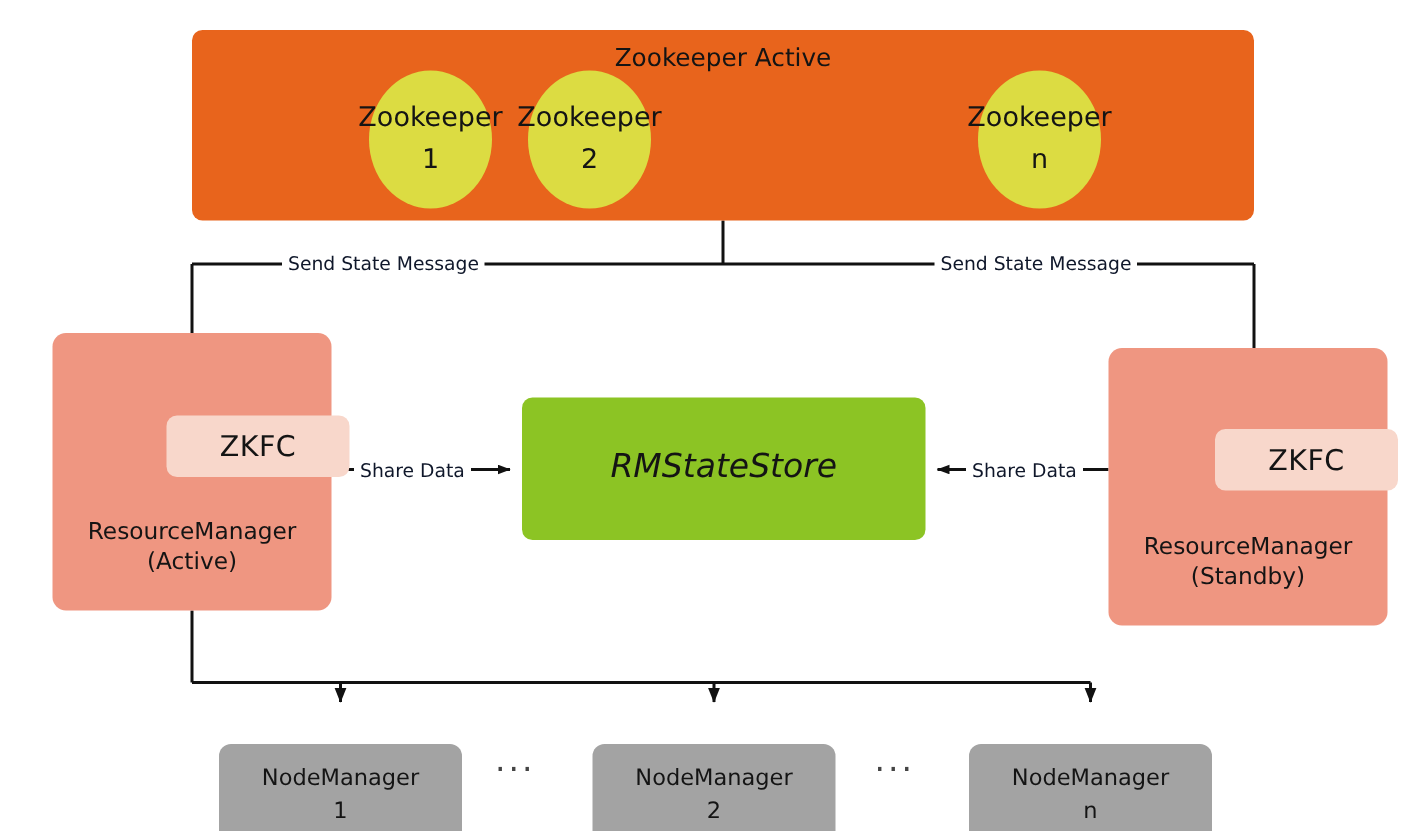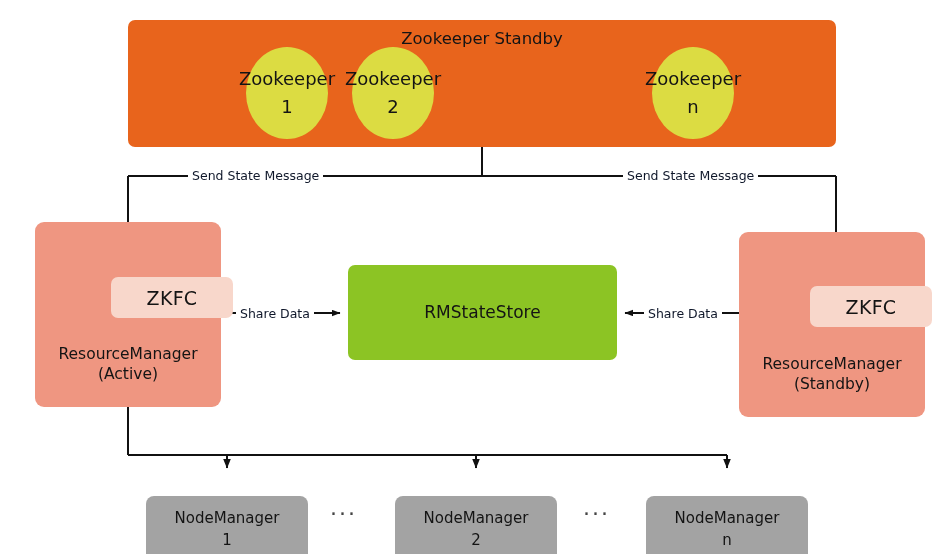--- a/index.html
+++ b/index.html
@@ -92,22 +92,23 @@
   }
   #zkfc-active  { left: 67px;  top: 277px; width: 122px; height: 41px; }
   #zkfc-standby { left: 766px; top: 286px; width: 122px; height: 41px; }
 
   
   #rmstatestore {
     left: 348px; top: 265px;
     width: 269px; height: 95px;
     background: #8cc424;
     border-radius: 7px;
-    font-size: 17px;
-    color: #141414;
+    font-size: 22px;
+    color: #141414;
+    font-style: italic;
   }
 
   
   .nm {
     background: #a3a3a3;
     border-radius: 8px;
     width: 162px; height: 67px;
     top: 496px;
     font-size: 15px;
     color: #141414;
@@ -176,21 +177,21 @@
       <path d="M128,407 L128,455"></path>
       <path d="M128,455 L727,455"></path>
 
       <path d="M227,455 L227,468" marker-end="url(#arrow-d)"></path>
       <path d="M476,455 L476,468" marker-end="url(#arrow-d)"></path>
       <path d="M727,455 L727,468" marker-end="url(#arrow-d)"></path>
     </g>
   </svg>
 
   <div class="node" id="zk-cluster">
-    <span id="zk-cluster-title">Zookeeper Standby</span>
+    <span id="zk-cluster-title">Zookeeper Active</span>
   </div>
 
   <div class="zk-node" id="zk-node-0">
     <span>Zookeeper
 1</span>
   </div>
   <div class="zk-node" id="zk-node-1">
     <span>Zookeeper
 2</span>
   </div>

